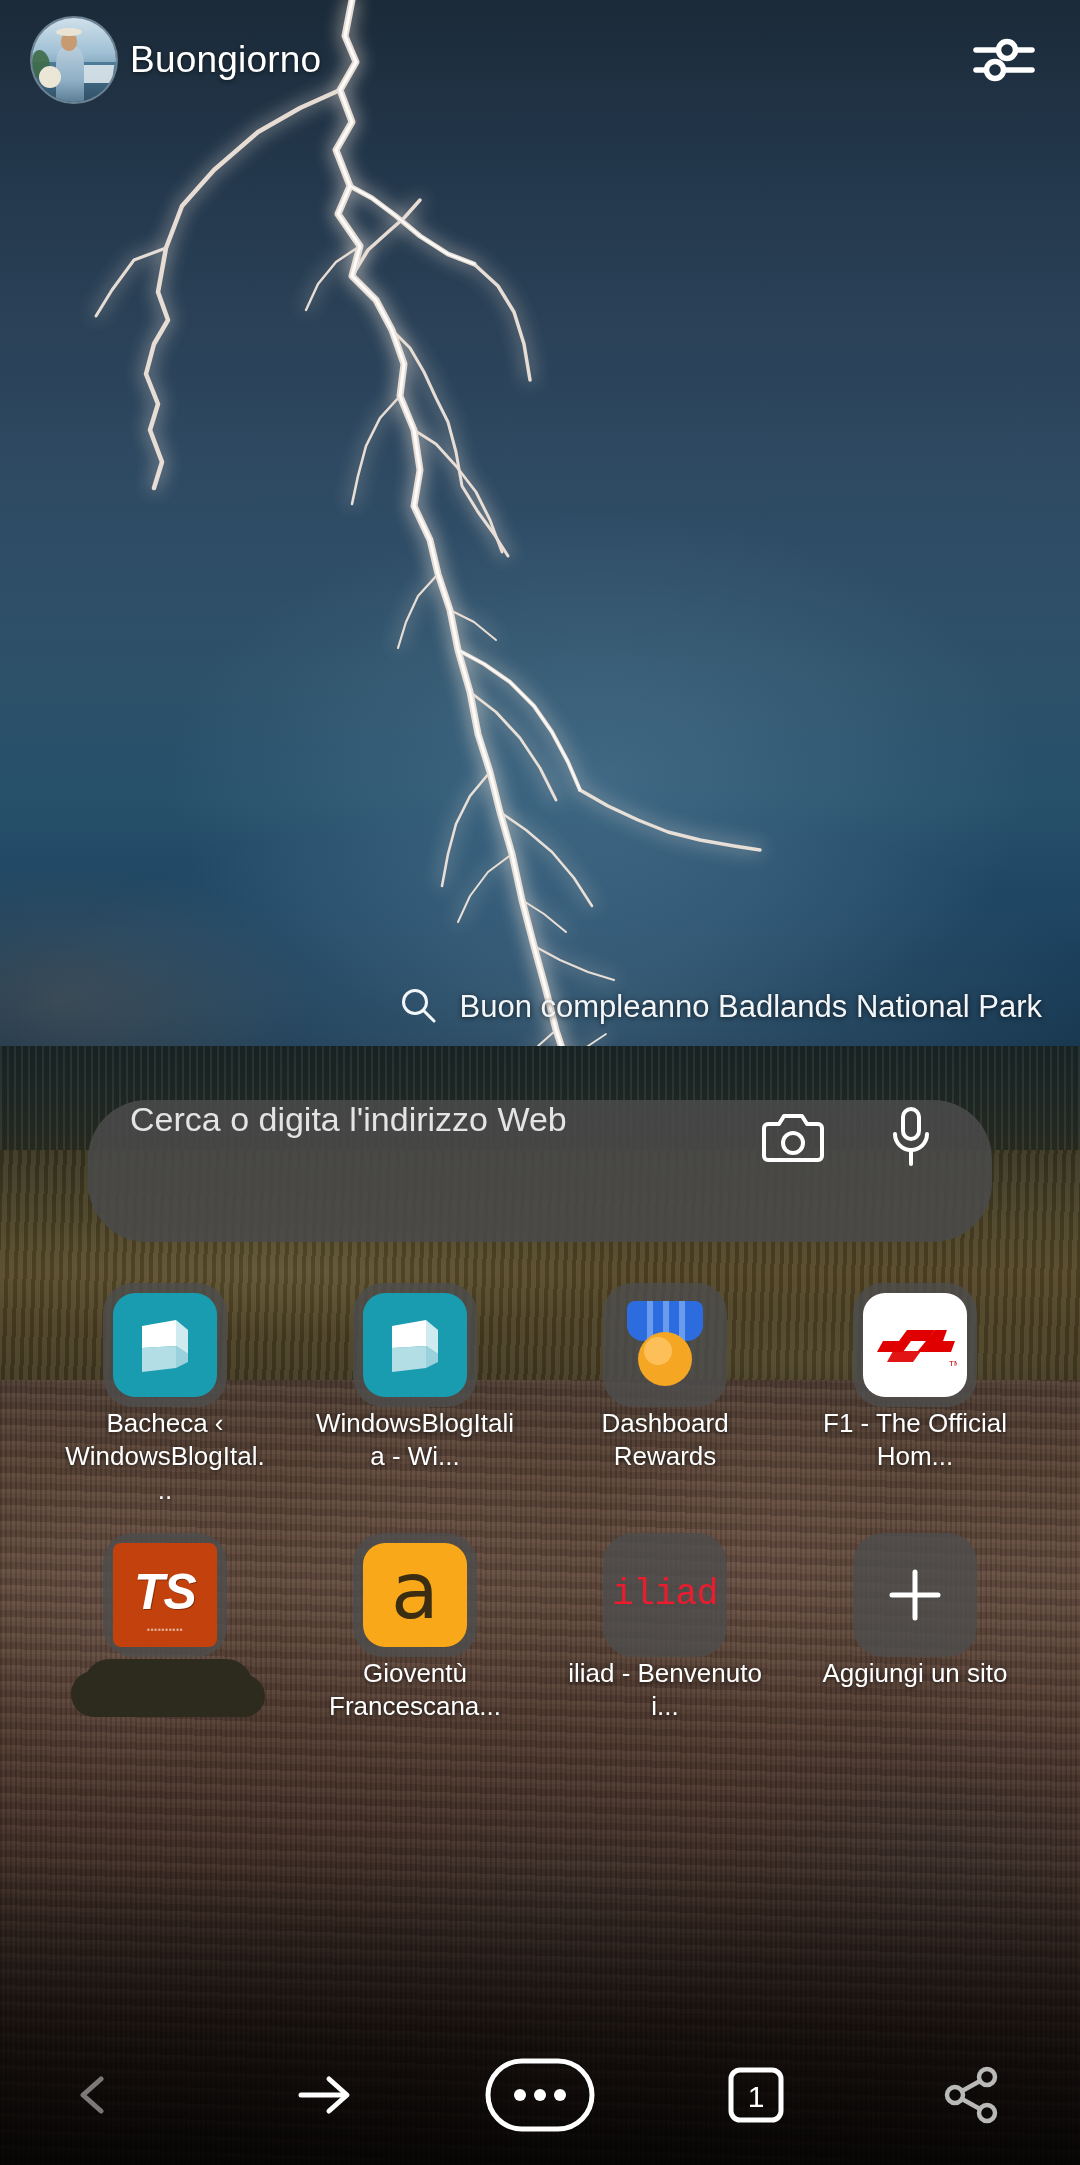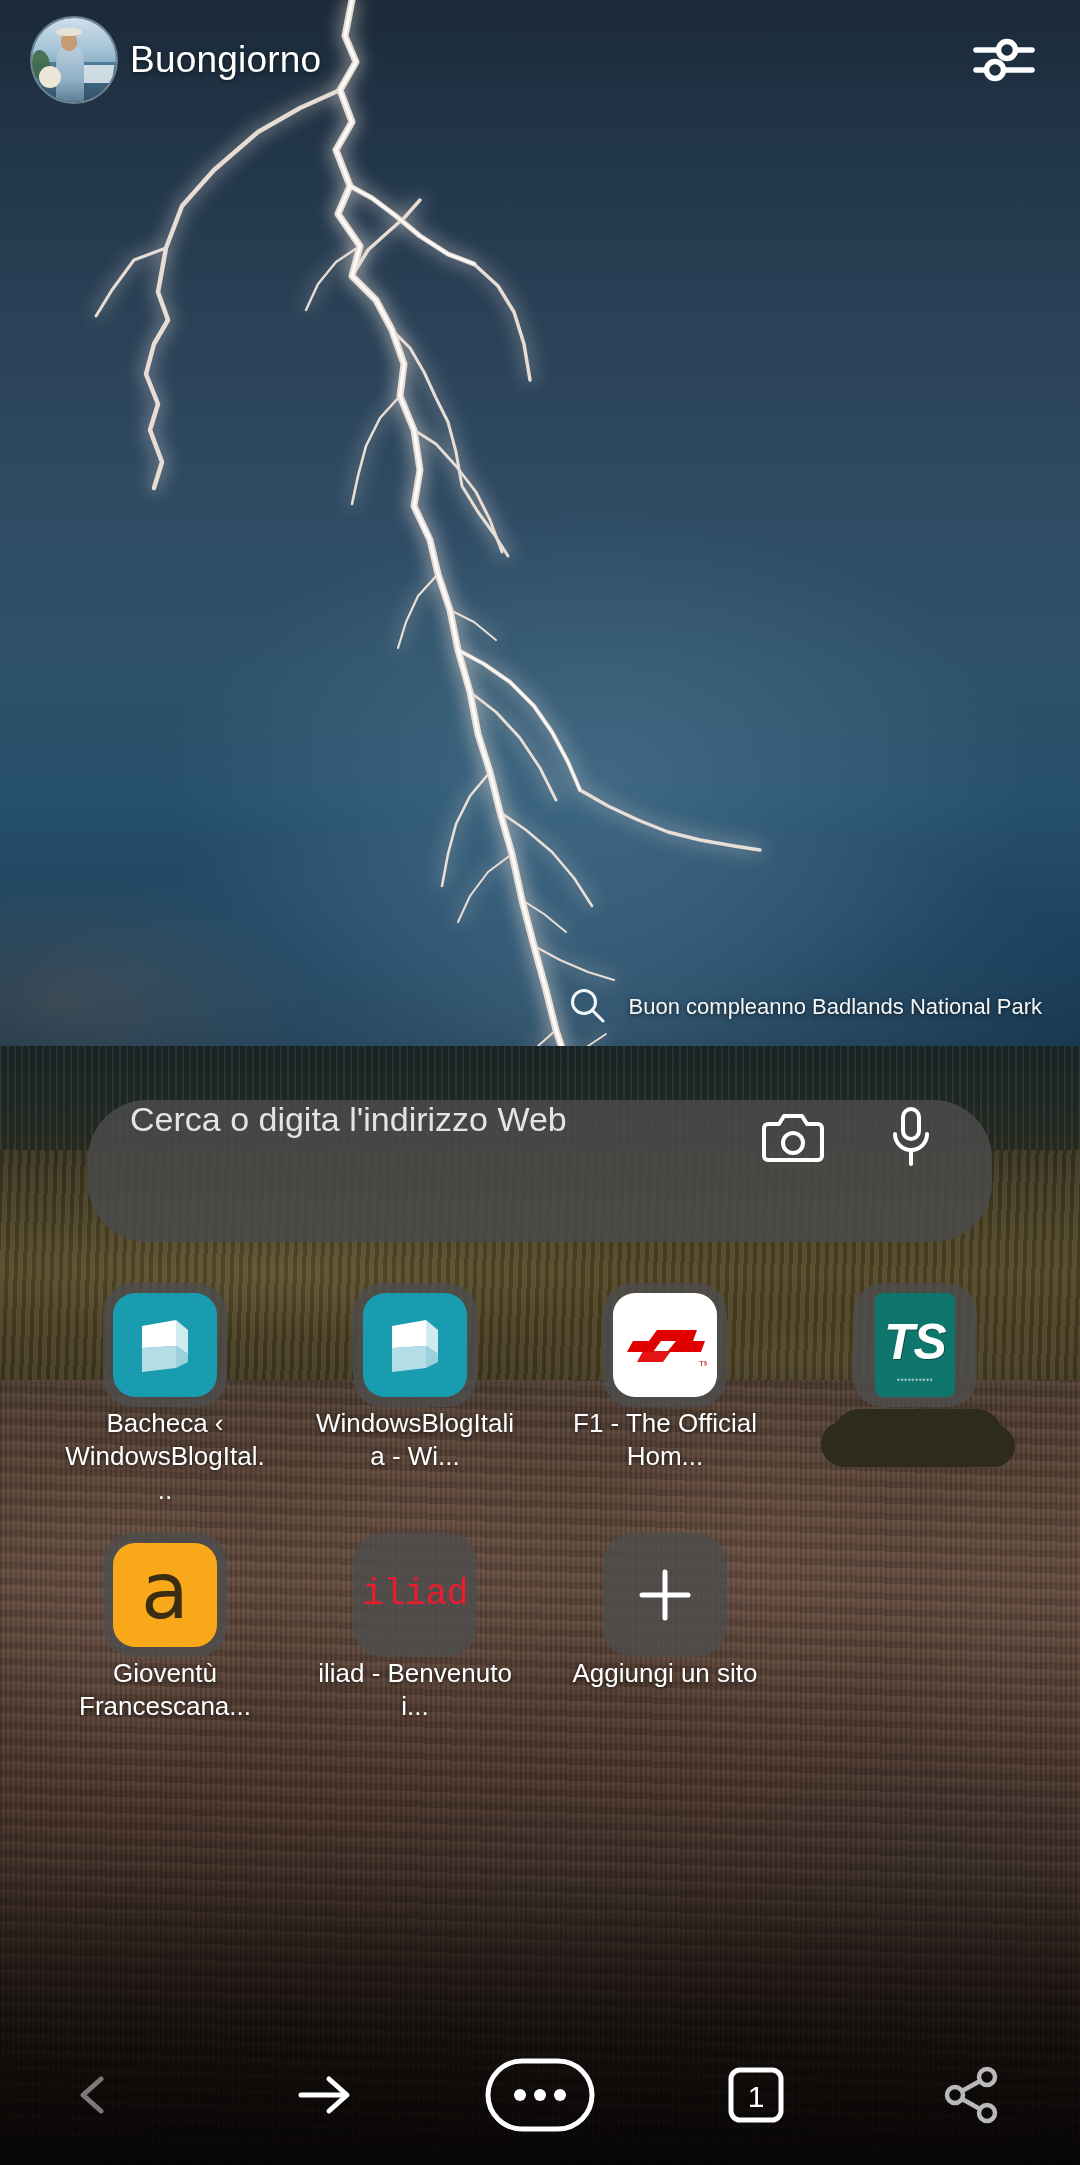--- a/index.html
+++ b/index.html
@@ -159,21 +159,21 @@
   }
 
   
   .hero-caption {
     position: absolute; right: 38px; top: 985px;
     display: flex; align-items: center; gap: 22px;
     z-index: 5;
   }
   .hero-caption .cap-text {
     color: #f2f6f8;
-    font-size: 22px;
+    font-size: 31px;
     text-shadow: 0 1px 5px rgba(0,0,0,.7);
     white-space: nowrap;
   }
 
   
   .searchbar {
     position: absolute; left: 88px; top: 1100px;
     width: 904px; height: 142px;
     background: rgba(74,74,74,0.88);
     border-radius: 59px;
@@ -245,22 +245,22 @@
     background: #1a9cb0;
     display: flex; align-items: center; justify-content: center;
   }
   .ico-rewards { width: 104px; height: 104px; position: relative; }
   .ico-f1 {
     width: 104px; height: 104px; border-radius: 22px;
     background: #ffffff;
     display: flex; align-items: center; justify-content: center;
   }
   .ico-ts {
-    width: 80px; height: 104px; border-radius: 8px;
-    background: #0f766e;
+    width: 104px; height: 104px; border-radius: 8px;
+    background: #c2410c;
     display: flex; flex-direction: column;
     align-items: center; justify-content: center;
     position: relative; overflow: hidden;
   }
   .ico-ts .ts-text {
     color: #ffffff; font-size: 50px; font-weight: bold;
     font-style: italic; letter-spacing: -1px; line-height: 1;
     margin-top: -6px;
     text-shadow: 1px 1px 0 rgba(0,0,0,.3);
   }
@@ -455,20 +455,35 @@
             <path d="M12 16 L46 10 L46 36 L12 38 Z" fill="#ffffff"></path>
             <path d="M46 10 L58 20 L58 44 L46 36 Z" fill="#e3f4f7" opacity="0.9"></path>
             <path d="M12 38 L46 36 L46 58 L12 62 Z" fill="#cfeaf0" opacity="0.85"></path>
             <path d="M46 36 L58 44 L58 52 L46 58 Z" fill="#bcdfe8" opacity="0.8"></path>
           </svg>
         </div>
       </div>
       <div class="tile-label">WindowsBlogItalia - Wi...</div>
     </div>
 
+    <div class="tile">
+      <div class="tile-icon">
+        <div class="ico-rewards">
+          <svg width="104" height="104" viewBox="0 0 104 104" aria-hidden="true">
+            <path d="M22 8 h60 a8 8 0 0 1 8 8 v16 a16 16 0 0 1 -16 16 h-44 a16 16 0 0 1 -16 -16 v-16 a8 8 0 0 1 8 -8 z" fill="#2d6cdf"></path>
+            <rect x="34" y="8" width="6" height="40" fill="#75a4f0" opacity="0.85"></rect>
+            <rect x="50" y="8" width="6" height="40" fill="#75a4f0" opacity="0.85"></rect>
+            <rect x="66" y="8" width="6" height="40" fill="#75a4f0" opacity="0.85"></rect>
+            <circle cx="52" cy="66" r="27" fill="#f5a623"></circle>
+            <circle cx="45" cy="58" r="14" fill="#ffc86b" opacity="0.75"></circle>
+          </svg>
+        </div>
+      </div>
+      <div class="tile-label">Dashboard Rewards</div>
+    </div>
 
     <div class="tile">
       <div class="tile-icon">
         <div class="ico-f1">
           <svg width="84" height="46" viewBox="0 0 84 46" aria-hidden="true">
             <g fill="#e00000">
               <path d="M4 30 L30 30 L38 19 L10 19 Z"></path>
               <path d="M14 40 L40 40 L48 29 L20 29 Z" opacity="0.92"></path>
               <path d="M26 19 L54 19 L62 8 L34 8 Z"></path>
               <path d="M44 30 L66 30 L74 8 L62 8 Z"></path>

